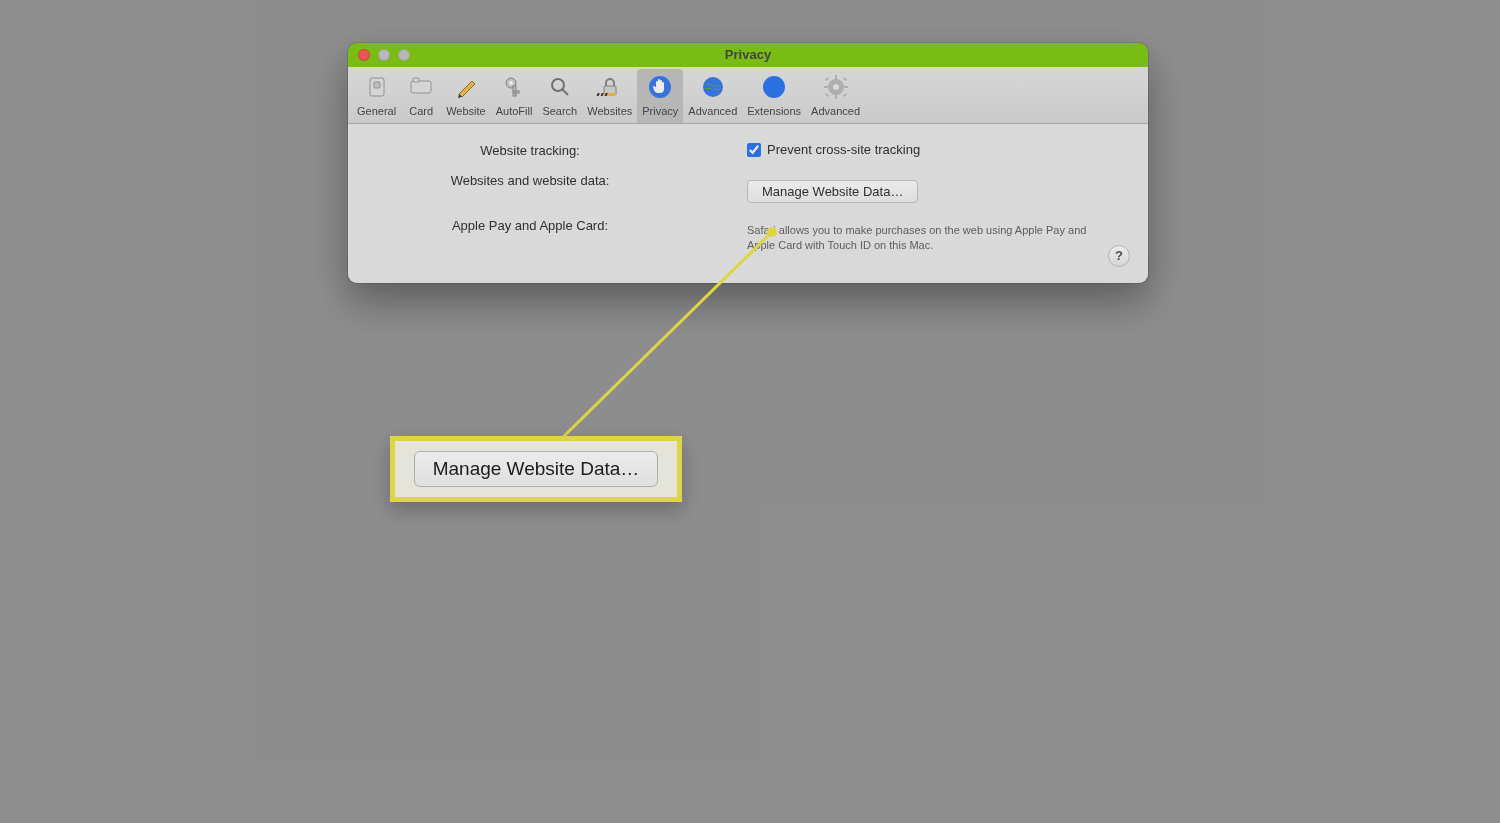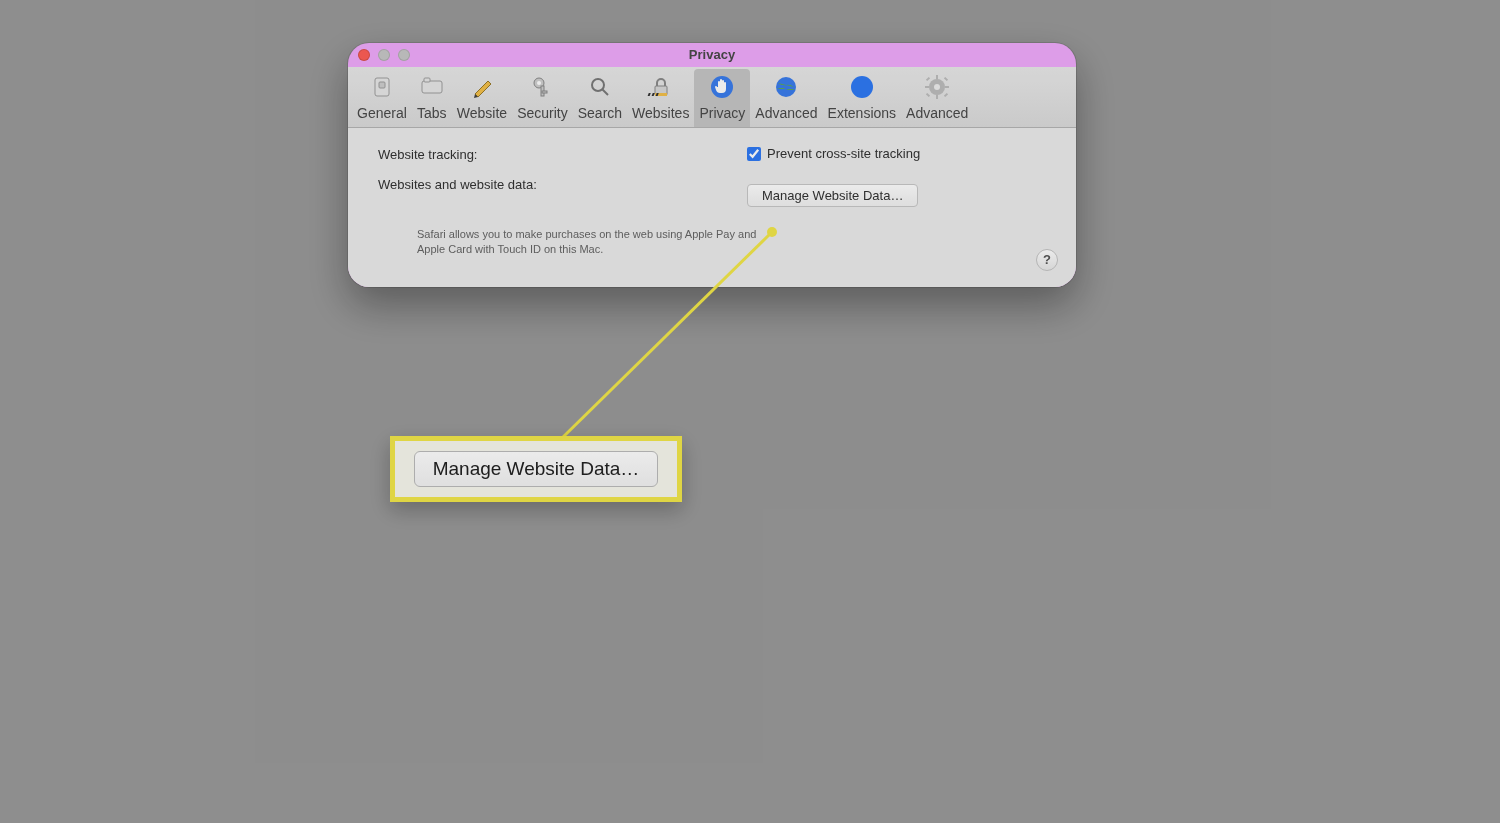--- a/index.html
+++ b/index.html
@@ -15,23 +15,23 @@
     .dim {
       position: absolute; inset: 0;
       background: rgba(0,0,0,0.08);
       pointer-events: none;
     }
 
     .window {
       position: absolute;
       left: 348px;
       top: 43px;
-      width: 728px;
-      background: #f0abfc;
-      border-radius: 21px;
+      width: 800px;
+      background: #84cc16;
+      border-radius: 9px;
       box-shadow: 0 18px 40px rgba(0,0,0,0.35), 0 0 0 1px rgba(0,0,0,0.12);
       overflow: hidden;
     }
 
     .titlebar {
       position: relative;
       height: 24px;
       display: flex;
       align-items: center;
       justify-content: center;
@@ -62,36 +62,36 @@
       align-items: center;
       padding: 3px 5px 6px 5px;
       gap: 3px;
       user-select: none;
       border-radius: 4px 4px 0 0;
     }
     .tbitem .ic {
       width: 30px; height: 30px;
       display: flex; align-items: center; justify-content: center;
     }
-    .tbitem .lbl { font-size: 14px; color:#4a4a4a; }
+    .tbitem .lbl { font-size: 11px; color:#4a4a4a; }
     .tbitem.sel { background:#c6c6c6; }
 
     .content {
       background:#ececec;
       padding: 18px 30px 26px 30px;
       position: relative;
     }
     .row {
       display:flex;
       align-items:flex-start;
       margin-bottom: 14px;
     }
     .rowlabel {
       width: 330px;
-      text-align: left;
+      text-align: center;
       font-size: 13px;
       color:#333;
       padding-top: 1px;
       padding-right: 26px;
     }
     .rowbody { flex:1; font-size:13px; color:#333;padding-left:39px; }
     .cb {
       display:flex; align-items:flex-start; gap:6px;
     }
     .cb input[type=checkbox]{
@@ -172,21 +172,21 @@
       <span class="lbl">General</span>
     </div>
 
     <div class="tbitem">
       <span class="ic">
         <svg width="28" height="28" viewBox="0 0 28 28">
             <rect x="4" y="8" width="20" height="12" rx="2" fill="#e8e8e8" stroke="#9e9e9e"></rect>
             <rect x="6" y="5" width="6" height="4" rx="1" fill="#e8e8e8" stroke="#9e9e9e"></rect>
           </svg>
       </span>
-      <span class="lbl">Tabs</span>
+      <span class="lbl">Card</span>
     </div>
 
     <div class="tbitem">
       <span class="ic">
         <svg width="28" height="28" viewBox="0 0 28 28">
             <path d="M7 21 L20 8 L23 11 L10 24 Z" fill="#f3c14b" stroke="#9a7a2a"></path>
             <path d="M7 21 L10 24 L6 25 Z" fill="#444"></path>
           </svg>
       </span>
       <span class="lbl">Website</span>
@@ -194,21 +194,21 @@
 
     <div class="tbitem">
       <span class="ic">
         <svg width="28" height="28" viewBox="0 0 28 28">
             <circle cx="11" cy="10" r="5" fill="#d0d0d0" stroke="#8a8a8a"></circle>
             <circle cx="11" cy="10" r="2" fill="#fff"></circle>
             <rect x="13" y="13" width="3" height="10" fill="#d0d0d0" stroke="#8a8a8a"></rect>
             <rect x="14" y="18" width="5" height="2" fill="#d0d0d0" stroke="#8a8a8a"></rect>
           </svg>
       </span>
-      <span class="lbl">Security</span>
+      <span class="lbl">AutoFill</span>
     </div>
 
     <div class="tbitem">
       <span class="ic">
         <svg width="28" height="28" viewBox="0 0 28 28">
             <circle cx="12" cy="12" r="6" fill="none" stroke="#7a7a7a" stroke-width="2"></circle>
             <line x1="16" y1="16" x2="22" y2="22" stroke="#7a7a7a" stroke-width="2"></line>
           </svg>
       </span>
       <span class="lbl">Search</span>
@@ -299,20 +299,21 @@
 
     <div class="row">
       <div class="rowlabel">Websites and website data:</div>
       <div class="rowbody">
         <div style="height:8px"></div>
         <button class="macbtn">Manage Website Data…</button>
       </div>
     </div>
 
     <div class="row" style="margin-bottom:4px">
+      <div class="rowlabel">Apple Pay and Apple Card:</div>
       <div class="rowbody">
         <div class="hint">Safari allows you to make purchases on the web using Apple Pay and Apple Card with Touch ID on this Mac.</div>
       </div>
     </div>
 
     <div class="helpbtn">
       <span>?</span>
     </div>
 
   </div>

